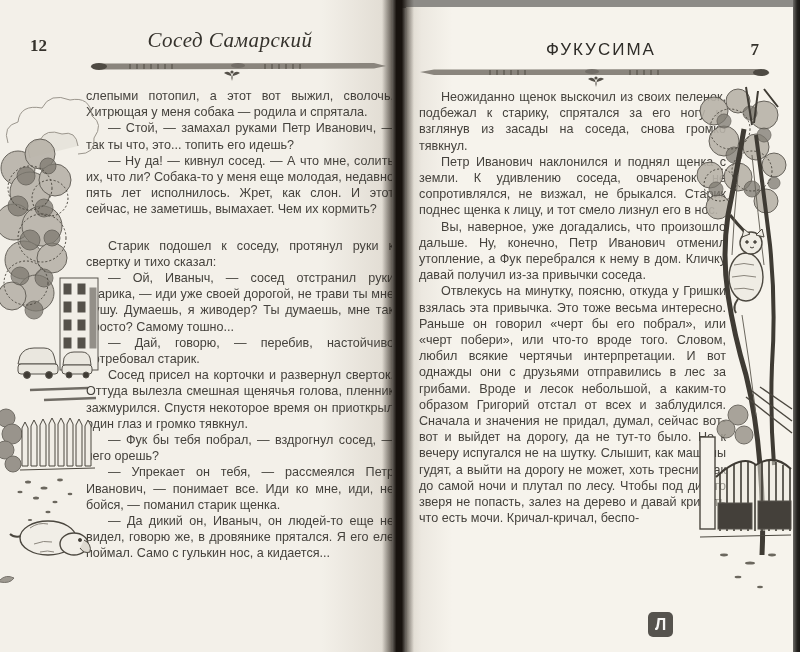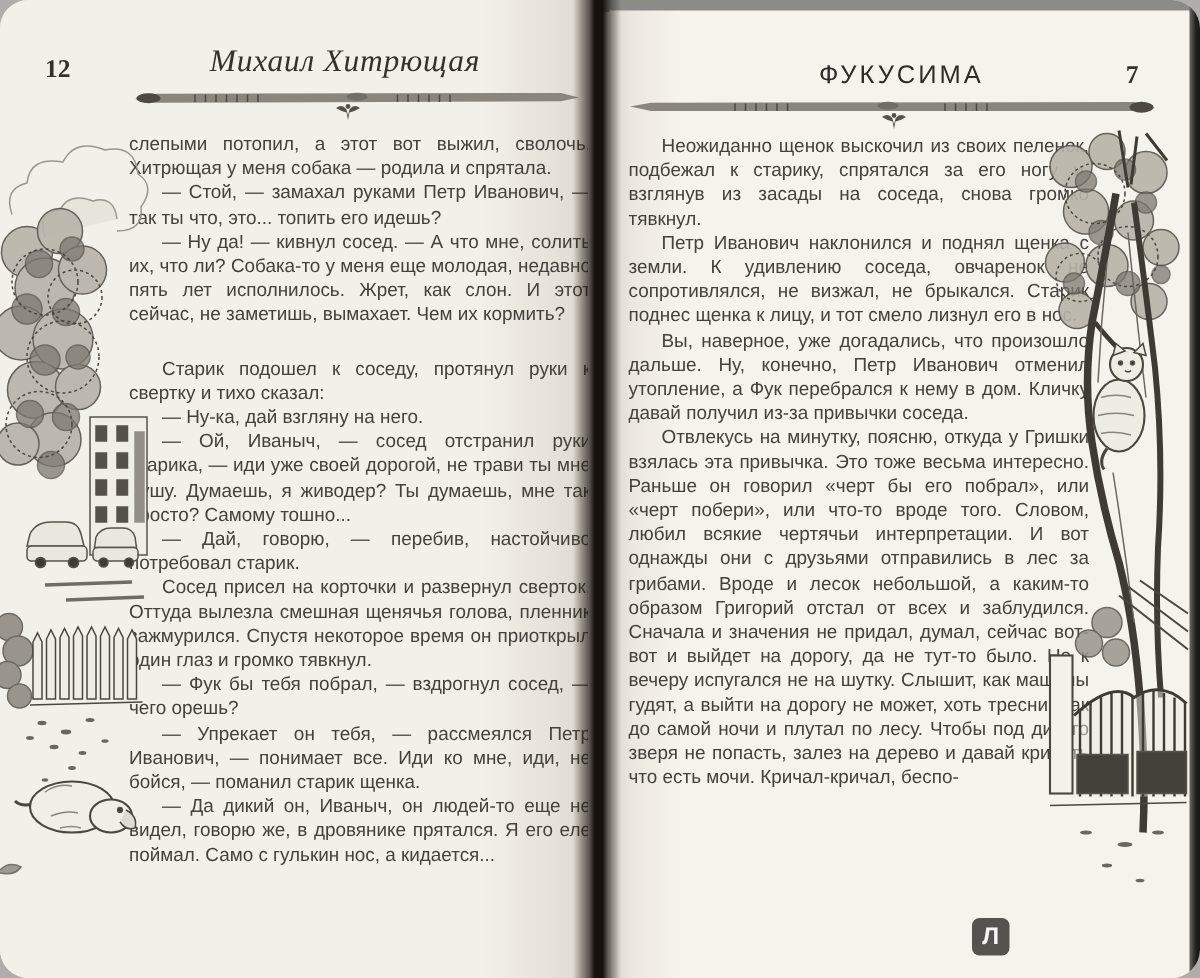--- a/index.html
+++ b/index.html
@@ -1,18 +1,18 @@
 <!DOCTYPE html>
 <html lang="ru"><head>
 <meta charset="utf-8">
 <style>
   html,body{margin:0;padding:0;}
   body{width:800px;height:652px;overflow:hidden;background:#b0aeaa;
        font-family:"Liberation Sans", sans-serif;}
-  .scan{position:relative;width:800px;height:652px;background:#efece5;overflow:hidden;border-radius:19px;}
+  .scan{position:relative;width:800px;height:652px;background:#efece5;overflow:hidden;}
 
   
   .top-gray-strip{position:absolute;left:400px;top:0;width:394px;height:8px;background:#8d8b87;}
   .right-edge-strip{position:absolute;right:0;top:0;width:7px;height:652px;
        background:linear-gradient(90deg,#6b6965,#23211e 60%,#181613);}
   .spine{position:absolute;left:382px;top:0;width:32px;height:652px;
        background:linear-gradient(90deg,rgba(30,24,18,0) 0%,rgba(30,24,18,.55) 28%,#17120e 45%,#17120e 62%,rgba(30,24,18,.45) 80%,rgba(30,24,18,0) 100%);
        z-index:5;}
 
   
@@ -61,21 +61,21 @@
 </style>
 </head>
 <body>
 
 <div class="scan">
 
   <div class="top-gray-strip"></div>
 
   <div class="page page-left">
     <div class="pagenum pagenum-left">12</div>
-    <div class="running-title title-script">Михаил Хитрющая</div>
+    <div class="running-title title-script">Сосед Самарский</div>
 
     <div class="rule rule-left">
       <svg width="296" height="12" viewBox="0 0 296 12">
         <polygon points="0,7 14,3.5 284,3 296,6 284,8.5 14,9.5" fill="#8a857d"></polygon>
         <ellipse cx="9" cy="6.5" rx="8" ry="3.4" fill="#4e4a43"></ellipse>
         <g stroke="#4e4a43" stroke-width="1">
           <line x1="40" y1="4" x2="40" y2="9"></line>
             <line x1="47" y1="4" x2="47" y2="9"></line>
           <line x1="54" y1="4" x2="54" y2="9"></line>
             <line x1="61" y1="4" x2="61" y2="9"></line>
@@ -97,21 +97,20 @@
         <path d="M2,4 Q6,1 9,5 L10,9 L11,5 Q14,1 18,4 Q15,6 11,7 L10,12 L9,7 Q5,6 2,4Z" fill="#55514a"></path>
         <circle cx="10" cy="3" r="1.6" fill="#55514a"></circle>
       </svg>
     </div>
 
     <div class="textcol textcol-left" lang="ru">
       <p class="no-indent">слепыми потопил, а этот вот выжил, сволочь. Хитрющая у меня собака — родила и спрятала.</p>
       <p>— Стой, — замахал руками Петр Иванович, — так ты что, это... топить его идешь?</p>
       <p>— Ну да! — кивнул сосед. — А что мне, солить их, что ли? Собака-то у меня еще молодая, недавно пять лет исполнилось. Жрет, как слон. И этот сейчас, не заметишь, вымахает. Чем их кормить?</p>
       <p class="gap-before">Старик подошел к соседу, протянул руки к свертку и тихо сказал:</p>
-      <p>— Ну-ка, дай взгляну на него.</p>
       <p>— Ой, Иваныч, — сосед отстранил руки старика, — иди уже своей дорогой, не трави ты мне душу. Думаешь, я живодер? Ты думаешь, мне так просто? Самому тошно...</p>
       <p>— Дай, говорю, — перебив, настойчиво потребовал старик.</p>
       <p>Сосед присел на корточки и развернул сверток. Оттуда вылезла смешная щенячья голова, пленник зажмурился. Спустя некоторое время он приоткрыл один глаз и громко тявкнул.</p>
       <p>— Фук бы тебя побрал, — вздрогнул сосед, — чего орешь?</p>
       <p>— Упрекает он тебя, — рассмеялся Петр Иванович, — понимает все. Иди ко мне, иди, не бойся, — поманил старик щенка.</p>
       <p>— Да дикий он, Иваныч, он людей-то еще не видел, говорю же, в дровянике прятался. Я его еле поймал. Само с гулькин нос, а кидается...</p>
     </div>
 
     <div class="art art-left">
       <svg width="100" height="500" viewBox="0 0 100 500" fill="none" stroke="#57534c" stroke-width="1">

